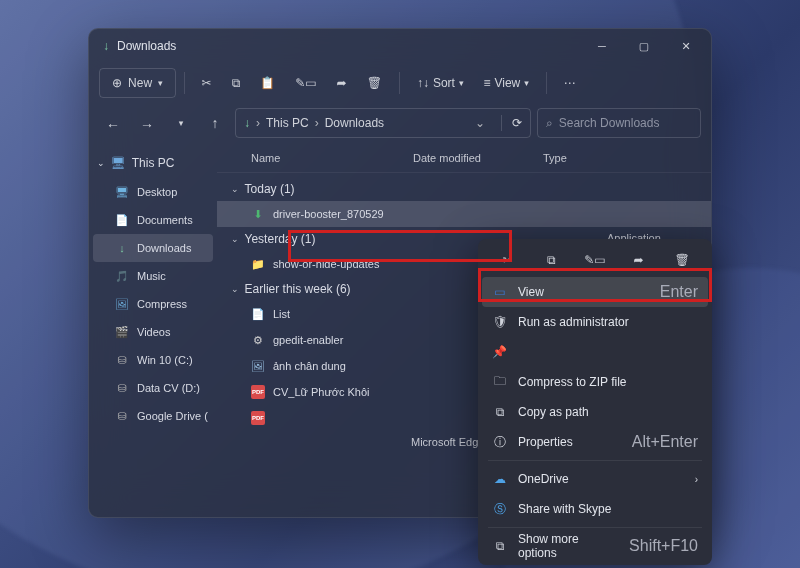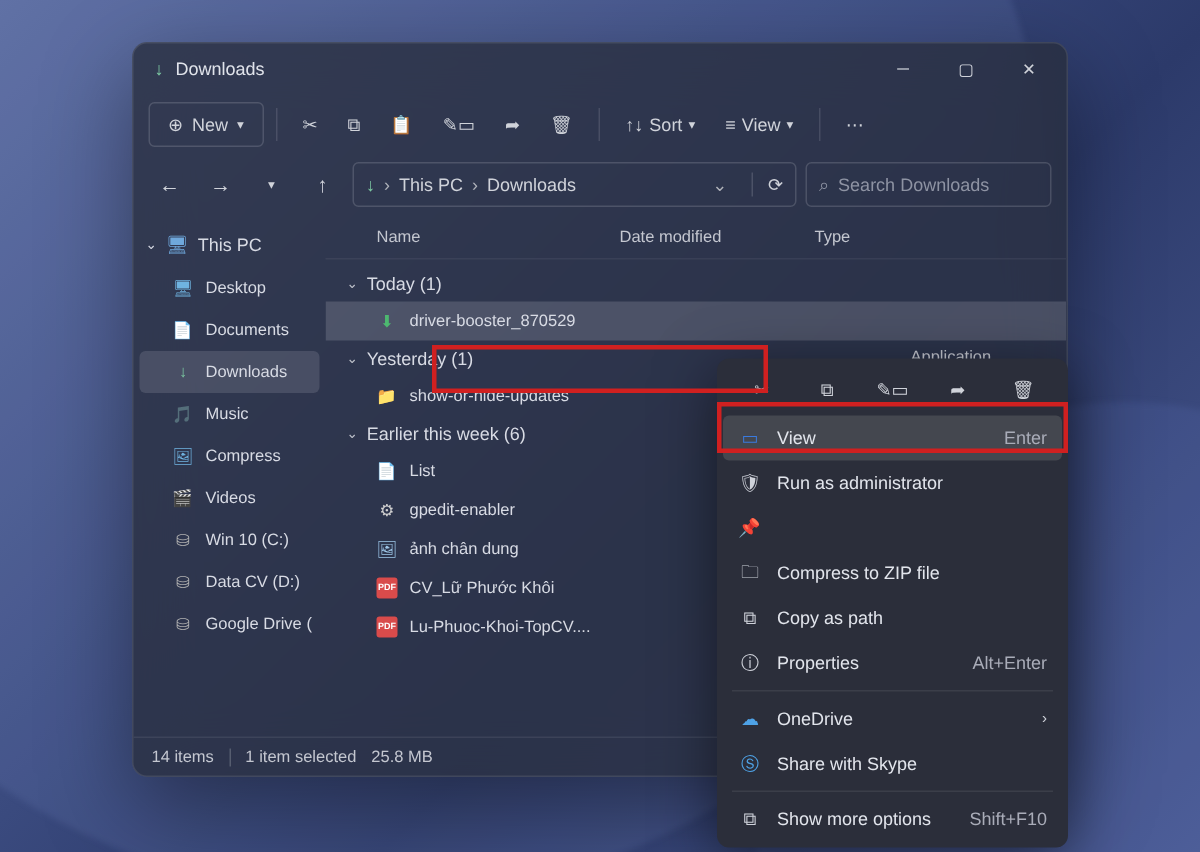--- a/index.html
+++ b/index.html
@@ -52,21 +52,21 @@
   .rb1{left:288px;top:230px;width:224px;height:32px;}
   .rb2{left:478px;top:268px;width:234px;height:34px;}
   
   .ctxmenu{position:absolute;left:478px;top:239px;width:234px;background:#2b2e3a;border-radius:8px;box-shadow:0 10px 40px rgba(0,0,0,0.5);padding:4px;display:flex;flex-direction:column;color:#e2e5ec;font-size:12px;}
   .ctx-iconrow{height:34px;display:flex;align-items:center;justify-content:space-around;padding:0 4px;}
   .ctx-iconrow .ci{width:30px;height:28px;display:flex;align-items:center;justify-content:center;color:#d0d3da;border-radius:4px;}
   .ctx-item{height:30px;display:flex;align-items:center;padding:0 10px;gap:10px;border-radius:4px;}
   .ctx-item.hover{background:#44474f;}
   .ctx-item .ci{width:16px;text-align:center;color:#cfd2da;}
   .ctx-item .lab{flex:1;}
-  .ctx-item .sc{font-size:12px;color:#a9acb8;}
+  .ctx-item .sc{font-size:16px;color:#a9acb8;}
   .ctx-item .arrow{font-size:10px;color:#cfd2da;}
   .ctx-sep{height:1px;background:rgba(255,255,255,0.08);margin:3px 6px;}
 </style>
 </head>
 <body>
 
 <div class="wallpaper-curve wc1"></div>
 <div class="wallpaper-curve wc2"></div>
 
 <div class="window">
@@ -217,38 +217,27 @@
             <span class="ftype">PNG File</span>
           </div>
           <div class="row">
             <span class="ficon" style="background:#d94b4b;color:#fff;font-size:6px;font-weight:bold;border-radius:2px;width:14px;height:14px;line-height:14px;text-align:center;">PDF</span>
             <span class="fname">CV_Lữ Phước Khôi</span>
             <span style="width:130px"></span>
             <span class="ftype">Microsoft Edge P...</span>
           </div>
           <div class="row">
             <span class="ficon" style="background:#d94b4b;color:#fff;font-size:6px;font-weight:bold;border-radius:2px;width:14px;height:14px;line-height:14px;text-align:center;">PDF</span>
-            <span class="fname">Lu-Phuoc-Khoi-TopCV....</span>
             <span style="width:130px"></span>
             <span class="ftype">Microsoft Edge P...</span>
           </div>
         </div>
     </div>
   </div>
 
-  <div class="statusbar">
-    <span>14 items</span>
-    <span class="st-sep"></span>
-    <span>1 item selected</span>
-    <span>25.8 MB</span>
-    <div class="view-toggle">
-      <div class="vt active">≡</div>
-      <div class="vt">⊞</div>
-    </div>
-  </div>
 </div>
 
 <div class="ctxmenu">
   <div class="ctx-iconrow">
     <div class="ci">✂</div>
     <div class="ci">⧉</div>
     <div class="ci">✎▭</div>
     <div class="ci">➦</div>
     <div class="ci">🗑</div>
   </div>

